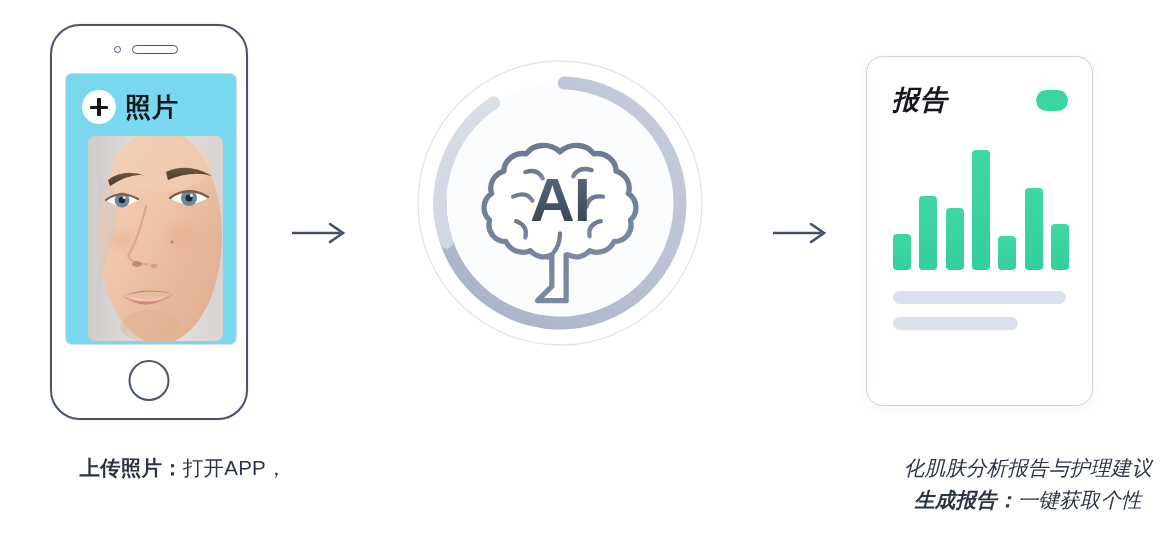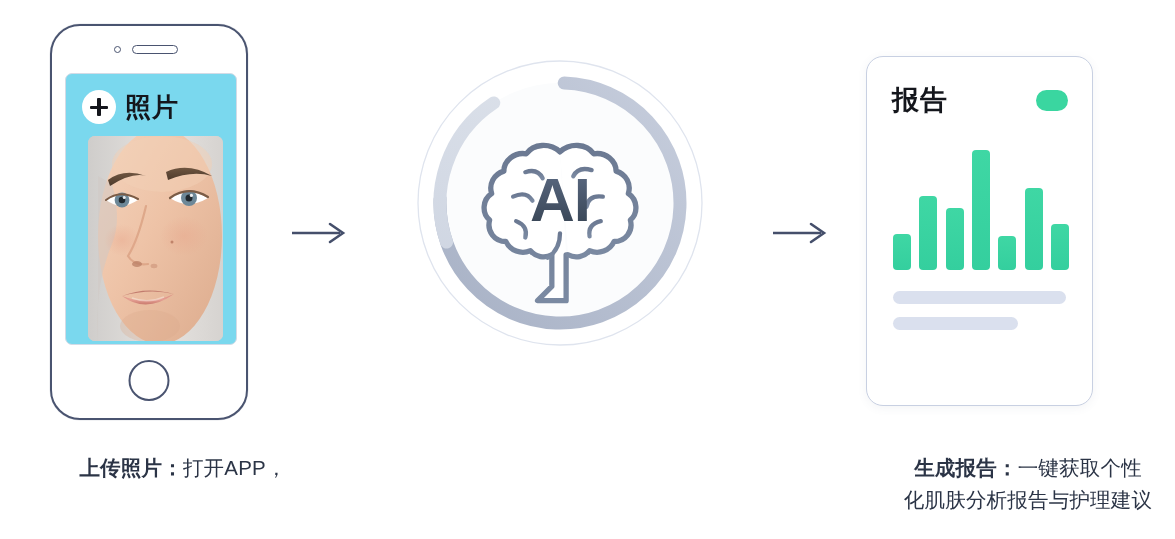--- a/index.html
+++ b/index.html
@@ -166,21 +166,21 @@
     position: absolute;
     left: 50%;
     transform: translateX(-50%);
     top: 57px;
     width: 292px;
     height: 292px;
   }
   .ai-wrap svg { display: block; width: 292px; height: 292px; }
 
   
-  #step3 { left: 845px; width: 330px; }
+  #step3 { left: 845px; width: 330px; font-style: italic; }
 
   .report-card {
     position: absolute;
     left: 21px;
     top: 56px;
     width: 227px;
     height: 350px;
     background: #ffffff;
     border: 1.4px solid #c8d0e2;
     border-radius: 17px;
@@ -442,20 +442,20 @@
 
         <div class="report-lines" id="report-lines">
             <div class="ph-line" style="width: 100%;"></div>
             <div class="ph-line" style="width: 72%;"></div>
           </div>
       </div>
 
     </div>
 
     <div class="caption">
+      <span class="cap-line">化肌肤分析报告与护理建议</span>
       <span class="cap-line">
         <span class="cap-strong">生成报告：</span><span>一键获取个性</span>
       </span>
-      <span class="cap-line">化肌肤分析报告与护理建议</span>
     </div>
   </div>
 
 </div>
 
 </body></html>

